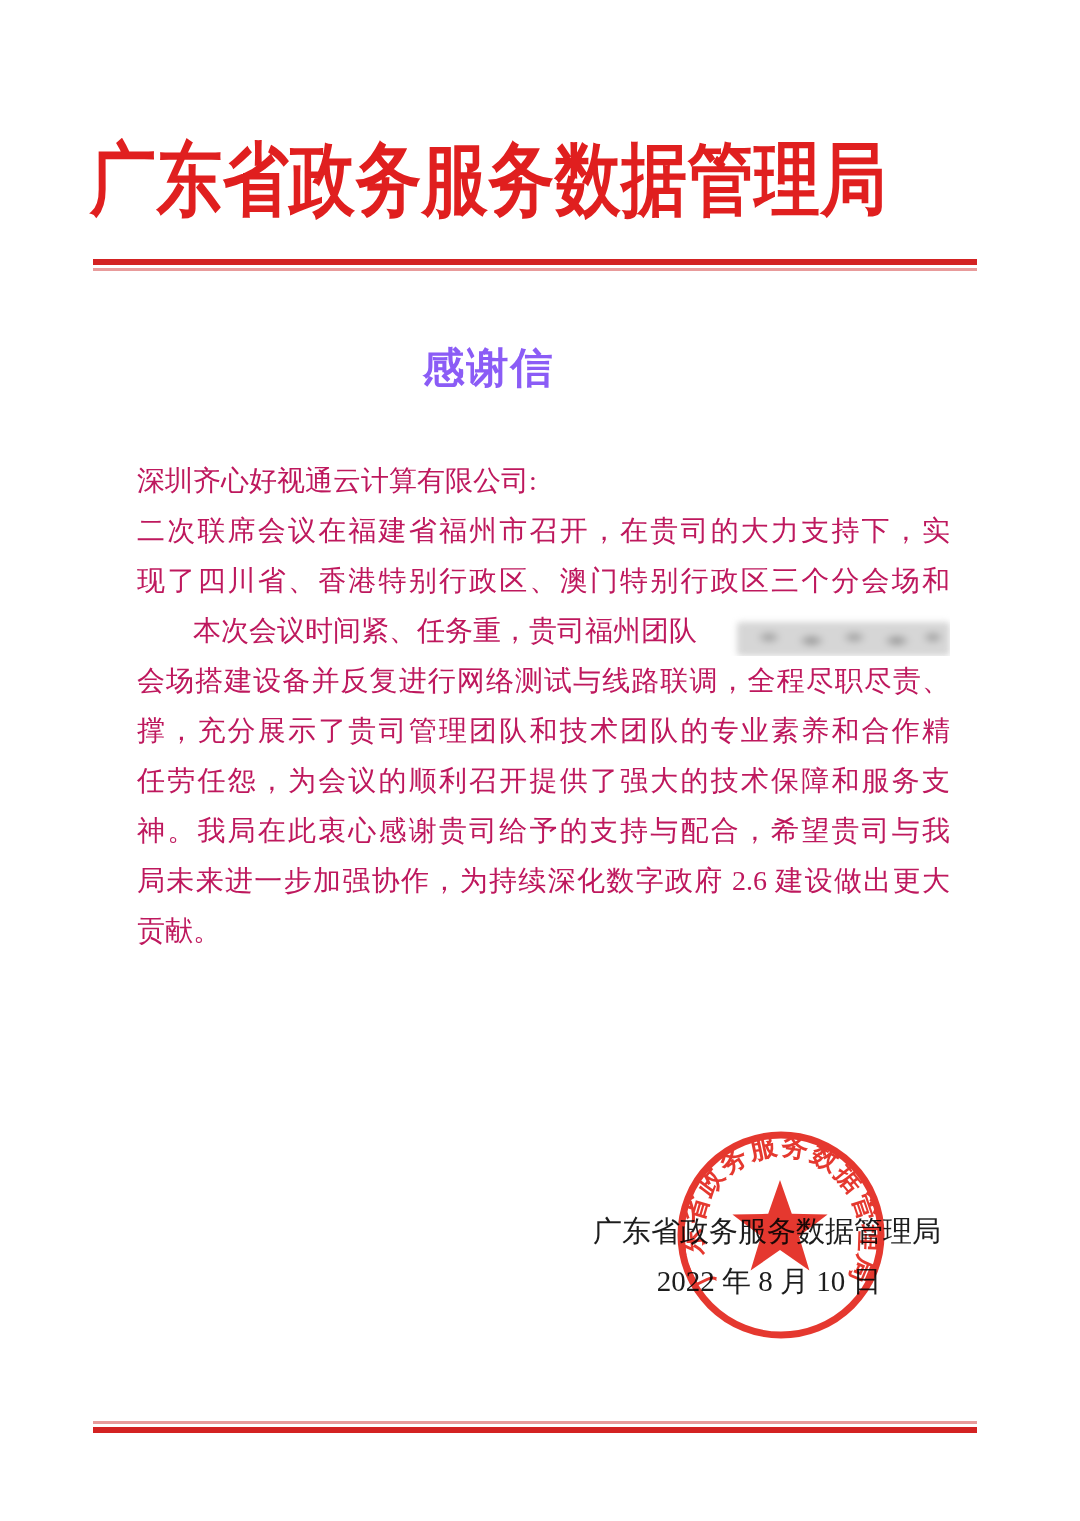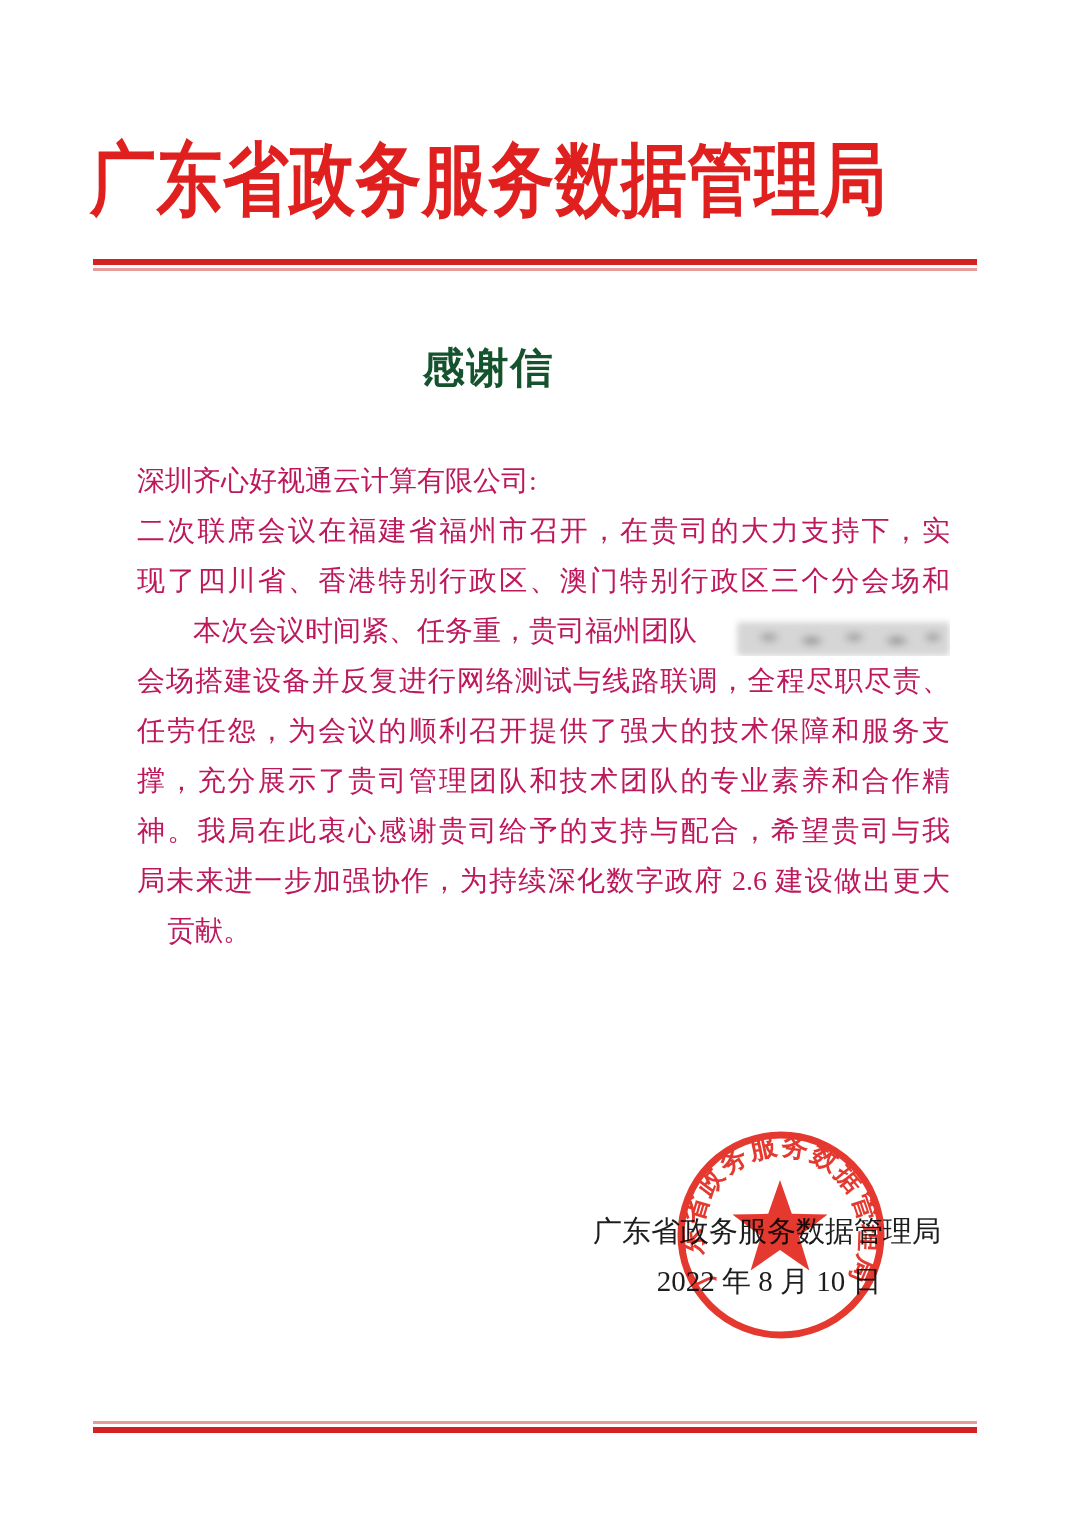--- a/index.html
+++ b/index.html
@@ -24,35 +24,35 @@
   .rule{position:absolute;left:93px;width:890px;}
   .rule-top-thick{top:259px;height:6px;background:#d32222;}
   .rule-top-thin{top:268px;height:3px;background:#e89b9b;}
   .rule-bottom-thin{top:1421px;height:3px;background:#e89b9b;}
   .rule-bottom-thick{top:1427px;height:6px;background:#d32222;}
   
   .letter-title{
     position:absolute;left:0;right:0;top:340px;margin:0;
     text-align:center;
     font-size:42px;font-weight:bold;letter-spacing:2px;
-    color:#14532d;
+    color:#8b5cf6;
   }
   
   .body-block{
     position:absolute;left:137px;top:456px;width:813px;
     font-size:28px;color:#be185d;
   }
   .line{
     height:50px;line-height:50px;
     text-align:justify;text-align-last:justify;
     text-justify:inter-character;
     overflow:hidden;
   }
   .line.salutation{text-align:left;text-align-last:left;}
-  .line.last{text-align:left;text-align-last:left;margin-left:30px;}
+  .line.last{text-align:left;text-align-last:left;}
   .line.indent{text-indent:56px;}
   .line.flexline{display:flex;align-items:flex-end;text-indent:0;}
   .flexline .lead-indent{flex:none;width:56px;}
   .flexline .txt{flex:none;white-space:nowrap;}
   .flexline .txt-grow{
     flex:1;white-space:nowrap;letter-spacing:-0.4px;
     margin-left:5px;
   }
   .blur{
     display:inline-block;flex:none;
@@ -118,22 +118,22 @@
     <div class="line">现了四川省、香港特别行政区、澳门特别行政区三个分会场和</div>
 
     <div class="line flexline">
       <span class="lead-indent"></span>
       <span class="txt">本次会议时间紧、任务重，贵司福州团队</span>
       <span class="blur blur-wide"></span>
     </div>
 
 
     <div class="line">会场搭建设备并反复进行网络测试与线路联调，全程尽职尽责、</div>
+    <div class="line">撑，充分展示了贵司管理团队和技术团队的专业素养和合作精</div>
     <div class="line">任劳任怨，为会议的顺利召开提供了强大的技术保障和服务支</div>
-    <div class="line">撑，充分展示了贵司管理团队和技术团队的专业素养和合作精</div>
     <div class="line">神。我局在此衷心感谢贵司给予的支持与配合，希望贵司与我</div>
     <div class="line">局未来进一步加强协作，为持续深化数字政府 2.6 建设做出更大</div>
     <div class="line last">贡献。</div>
   </div>
 
   <div class="sig-org">广东省政务服务数据管理局</div>
 
   <div class="sig-date">2022 年 8 月 10 日</div>
 
   <svg class="seal" viewBox="0 0 218 218" xmlns="http://www.w3.org/2000/svg">

